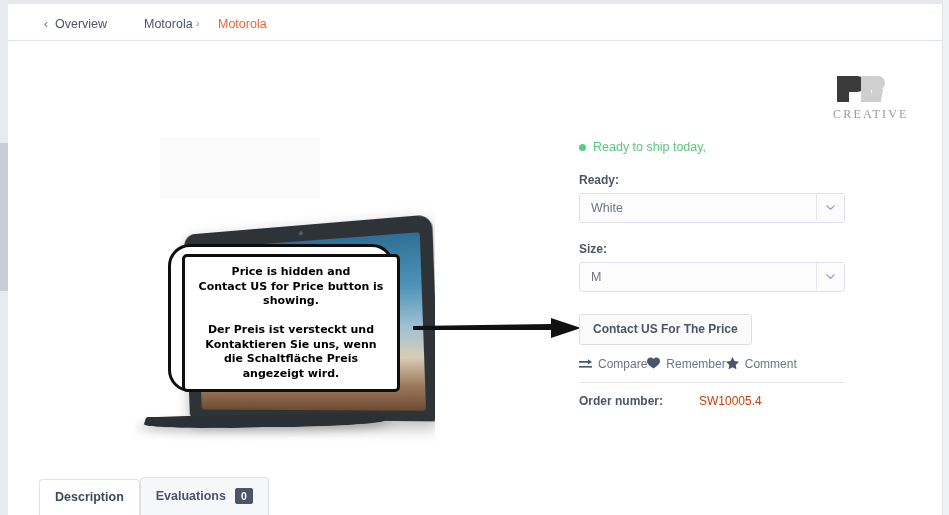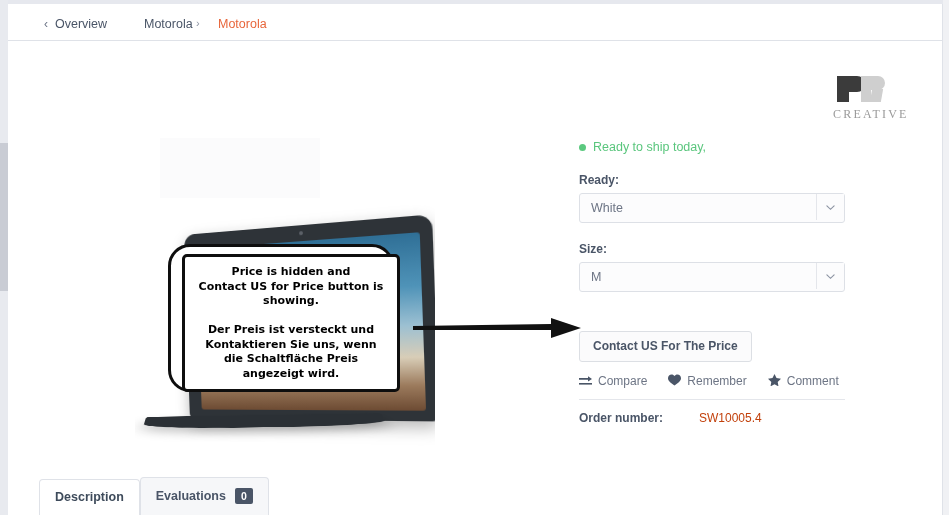--- a/index.html
+++ b/index.html
@@ -78,25 +78,25 @@
   .ship-line2{font-size:12.5px;color:#5ac67d;margin-top:4px;}
 
   .field-label{font-size:12px;font-weight:bold;color:#4a5567;margin-top:19px;margin-bottom:6px;}
   .select{position:relative;height:28px;border:1px solid #dde0e6;border-radius:3px;background:#fcfcfd;
           display:flex;align-items:center;}
   .select-value{font-size:12.5px;color:#6d7585;padding-left:11px;}
   .select-arrowbox{position:absolute;right:0;top:0;width:27px;height:26px;border-left:1px solid #e4e6eb;
                    display:flex;align-items:center;justify-content:center;background:#fcfcfd;}
   .chev-down{width:9px;height:9px;}
 
-  .cta-wrap{margin-top:39px;}
+  .cta-wrap{margin-top:22px;}
   .cta{display:inline-block;border:1px solid #dcdfe4;background:#fbfbfc;border-radius:3px;
        padding:7px 13px 8px;font-size:12px;font-weight:bold;color:#4a5567;cursor:pointer;}
 
-  .actions{display:flex;align-items:flex-start;gap:21px;margin-top:12px;}
+  .actions{display:flex;align-items:flex-start;margin-top:12px;}
   .action{display:flex;align-items:center;gap:6px;font-size:12px;color:#6d7585;cursor:pointer;}
   .ic{display:inline-block;color:#4a5567;line-height:1;}
 
   .divider{height:1px;background:#e4e6eb;margin-top:11px;}
   .order-row{display:flex;margin-top:11px;}
   .order-label{font-size:12px;font-weight:bold;color:#4a5567;width:120px;}
   .order-value{font-size:12px;color:#c2410c;}
 
   
   .tabs{position:absolute;left:39px;top:477px;display:flex;align-items:flex-end;}

